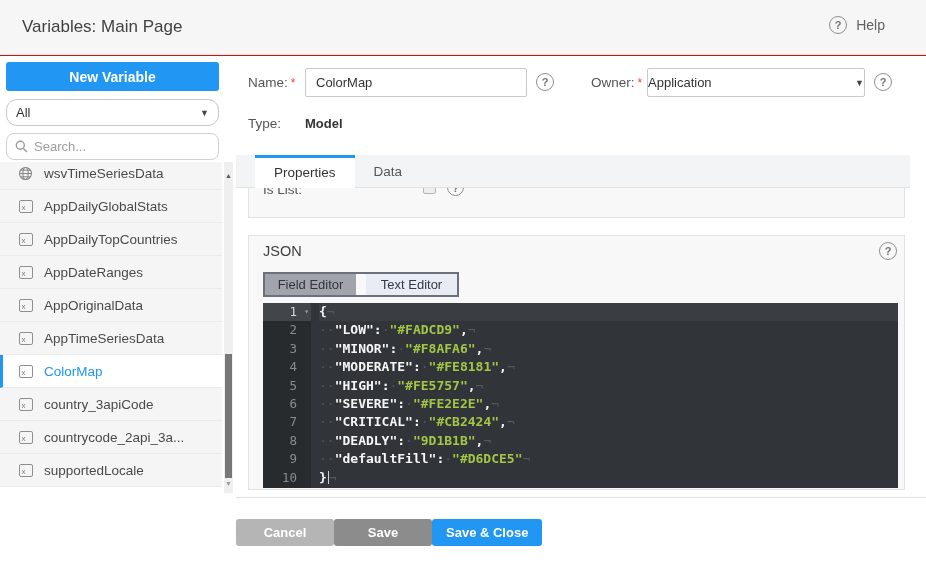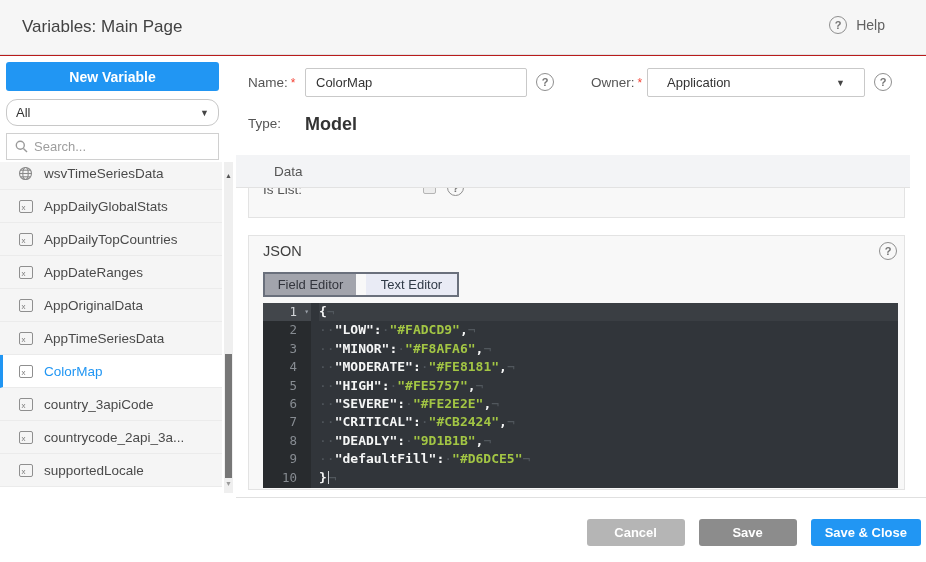--- a/index.html
+++ b/index.html
@@ -21,21 +21,21 @@
   .sb { position:absolute; left:0; top:56px; width:236px; bottom:0; background:#fff; }
   .btn-new { position:absolute; left:6px; top:6px; width:213px; height:29px;
              background:#2196f3; color:#fff; font-size:14px; font-weight:bold;
              border:none; border-radius:3px; cursor:pointer; }
   .sb-select { position:absolute; left:6px; top:43px; width:213px; height:27px;
                background:#fff; border:1px solid #c8c8c8; border-radius:11px;
                display:flex; align-items:center; padding:0 9px; font-size:13px; color:#333;
                cursor:pointer; }
   .sb-select .caret { margin-left:auto; font-size:9px; color:#444; }
   .sb-search { position:absolute; left:6px; top:77px; width:213px; height:27px;
-               background:#fff; border:1px solid #d0d0d0; border-radius:0;
+               background:#fff; border:1px solid #d0d0d0; border-radius:8px;
                display:flex; align-items:center; padding:0 8px; gap:6px; cursor:text; }
   .sb-search .ph { color:#9e9e9e; font-size:13px; }
   .var-list { position:absolute; left:0; top:106px; width:222px; height:331px; overflow:hidden; }
   .vrow { height:33px; background:#f5f5f5; border-bottom:1px solid #ebebeb;
           display:flex; align-items:center; gap:11px; padding-left:18px;
           font-size:13.5px; color:#4a4a4a; cursor:pointer; }
   .vrow.clip { margin-top:-5px; }
   .vrow.sel { background:#fff; border-left:3px solid #2196f3; padding-left:15px; color:#2196f3; }
   .vicon { display:inline-flex; width:15px; height:15px; align-items:center; justify-content:center; }
   .vbox { display:inline-flex; width:14px; height:13px; border:1.2px solid #8f8f8f;
@@ -50,28 +50,28 @@
 
   
   .main { position:absolute; left:236px; top:56px; right:0; bottom:65px; background:#fff; }
   .flabel { position:absolute; font-size:13.5px; color:#555; line-height:30px; top:12px; }
   .req { color:#f44336; margin-left:3px; font-size:12px; }
   .txt-input { position:absolute; left:69px; top:12px; width:222px; height:29px;
                border:1px solid #c9c9c9; border-radius:2px; padding:0 10px;
                font-size:13px; color:#333; font-family:"Liberation Sans", sans-serif; }
   .owner-select { position:absolute; left:411px; top:12px; width:218px; height:29px;
                   background:#fff; border:1px solid #c9c9c9; border-radius:2px;
-                  display:flex; align-items:center; padding:0 19px; font-size:13px; color:#333;
+                  display:flex; align-items:center; padding:0 0; font-size:13px; color:#333;
                   cursor:pointer; }
   .owner-select .caret { margin-left:auto; font-size:9px; color:#444; }
   .help-mini { position:absolute; top:17px; cursor:pointer; }
   .type-row { position:absolute; left:12px; top:57px; height:22px; font-size:13.5px;
               color:#555; line-height:22px; }
   .type-val { position:absolute; left:69px; top:57px; height:22px; line-height:22px;
-              font-size:18px; color:#333; font-weight:bold; }
+              font-size:13px; color:#333; font-weight:bold; }
 
   
   .tabbar { position:absolute; left:0; top:99px; width:674px; height:33px;
             background:#f3f4f6; border-bottom:1px solid #e2e2e2; display:flex;
             padding-left:19px; }
   .tab { height:33px; padding:0 19px; display:flex; align-items:center;
          font-size:13.5px; color:#555; cursor:pointer; }
   .tab.active { background:#fff; border-top:3px solid #2196f3; color:#333;
                 margin-bottom:-1px; border-bottom:1px solid #fff; }
 
@@ -109,21 +109,21 @@
   .cl.on { background:#3a3e43; }
   .tk-key, .tk-punc { color:#f5f6f6; }
   .tk-str { color:#a3c644; }
   .tk-ws, .tk-eol { color:#51575d; font-weight:normal; }
   .tk-cursor { display:inline-block; width:0; height:13px; border-left:1px solid #cfd2d5;
                vertical-align:-2px; margin-left:1px; }
 
   
   .ftr { position:absolute; left:236px; right:0; top:497px; height:65px; background:#fff;
          border-top:1px solid #e0e0e0; display:flex; align-items:flex-start;
-         justify-content:flex-end; gap:14px; padding:21px 5px 4px 0; }
+         padding:21px 5px 4px 0; }
   .fbtn { height:27px; min-width:98px; border:none; border-radius:3px; color:#fff;
           font-size:13px; font-weight:bold; cursor:pointer; padding:0 14px;
           font-family:"Liberation Sans", sans-serif; }
   .v-gray-light { background:#b5b5b5; }
   .v-gray { background:#8c8c8c; }
   .v-primary { background:#2196f3; min-width:101px; }
 </style>
 </head>
 <body>
 
@@ -238,20 +238,21 @@
     <div class="owner-select">
       <span>Application</span>
       <span class="caret">▼</span>
     </div>
     <span class="qicon help-mini" style="left:638px;">?</span>
 
     <div class="type-row">Type:</div>
     <div class="type-val">Model</div>
 
     <div class="tabbar">
+        <div class="tab active">Properties</div>
         <div class="tab">Data</div>
       </div>
 
     <div class="islist">
       <div class="islist-inner">
         <span class="islist-label">Is List:</span>
         <span class="checkbox"></span>
         <span class="qicon">?</span>
       </div>
     </div>

